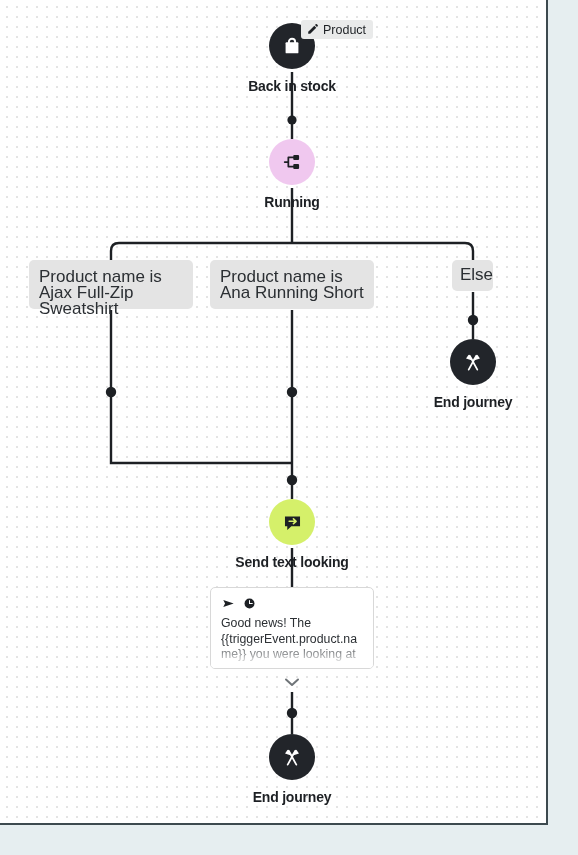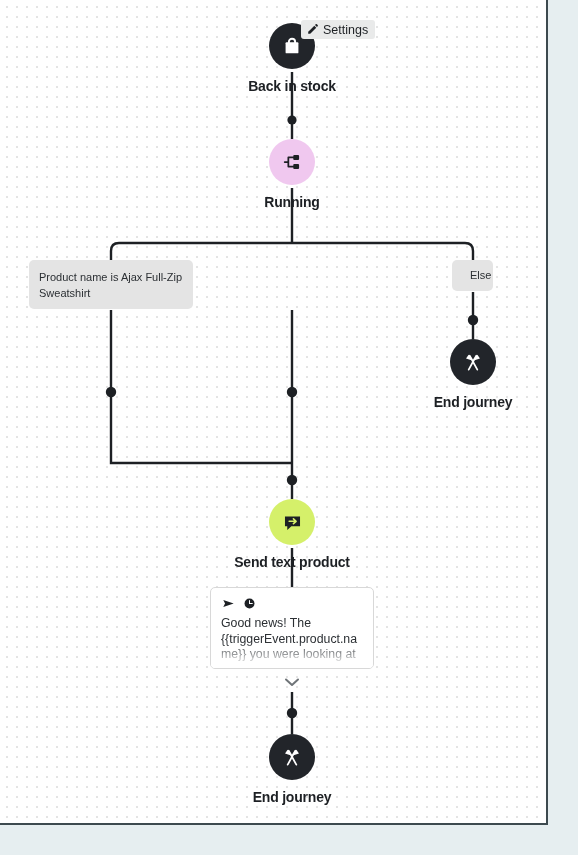--- a/index.html
+++ b/index.html
@@ -89,29 +89,29 @@
     z-index: 6;
   }
   .settings-pill svg { display: block; }
 
   
   .chip {
     position: absolute;
     background: #e4e4e4;
     border-radius: 5px;
     padding: 9px 10px;
-    font-size: 11px;
+    font-size: 17px;
     line-height: 16px;
     color: #2b2f33;
     z-index: 3;
   }
   #chip-0 { left: 29px;  top: 260px; width: 164px; height: 49px; }
   #chip-1 { left: 210px; top: 260px; width: 164px; height: 49px; }
   #chip-2 { left: 452px; top: 260px; width: 41px;  height: 31px;
-            padding: 7px 18px; text-align: center; }
+            padding: 7px 8px; text-align: center; }
 
   
   #message-card {
     position: absolute;
     left: 210px;
     top: 587px;
     width: 164px;
     height: 82px;
     background: #ffffff;
     border: 1px solid #d8d8d8;
@@ -194,35 +194,36 @@
         </svg>
       </div>
       <div class="node-label">Back in stock</div>
     </div>
 
     <div class="settings-pill">
       <svg width="13" height="13" viewBox="0 0 24 24">
         <path d="M4 20 L4.2 16.2 L15.4 5 L19 8.6 L7.8 19.8 Z" fill="#1d2024"></path>
         <path d="M16.6 3.8 L17.9 2.5 a1.6 1.6 0 0 1 2.3 0 l1.3 1.3 a1.6 1.6 0 0 1 0 2.3 L20.2 7.4 Z" fill="#1d2024"></path>
       </svg>
-      <span>Settings</span>
+      <span>Product</span>
     </div>
 
     <div class="node" style="left:292px; top:162px;">
       <div class="circle pink">
         <svg width="20" height="20" viewBox="0 0 24 24">
           <rect x="13.5" y="3.5" width="7" height="6" rx="1.2" fill="#1d2024"></rect>
           <rect x="13.5" y="14.5" width="7" height="6" rx="1.2" fill="#1d2024"></rect>
           <path d="M3.2 12 h4.4 M7.6 12 V6.5 h5.9 M7.6 12 v5.5 h5.9" fill="none" stroke="#1d2024" stroke-width="2.1" stroke-linecap="round" stroke-linejoin="round"></path>
         </svg>
       </div>
       <div class="node-label">Running</div>
     </div>
 
     <div class="chip" id="chip-0">Product name is Ajax Full-Zip Sweatshirt</div>
+    <div class="chip" id="chip-1">Product name is Ana Running Short</div>
     <div class="chip" id="chip-2">Else</div>
 
     <div class="node" style="left:473px; top:362px;">
       <div class="circle dark">
         <svg width="22" height="22" viewBox="0 0 24 24">
           <g fill="none" stroke="#ffffff" stroke-width="1.9" stroke-linecap="round">
             <path d="M7.3 20.4 L15.6 5.2"></path>
             <path d="M16.7 20.4 L8.4 5.2"></path>
           </g>
           <path d="M12 9.4 L16.8 4.1 L19.6 8.1 L14.6 9.9 Z" fill="#ffffff"></path>
@@ -232,21 +233,21 @@
       <div class="node-label">End journey</div>
     </div>
 
     <div class="node" style="left:292px; top:522px;">
       <div class="circle lime">
         <svg width="21" height="21" viewBox="0 0 24 24">
           <path d="M3.4 5 h17.2 v11.2 h-9.9 L6 20.6 V16.2 H3.4 Z" fill="#1d2024"></path>
           <path d="M8.2 10.6 h7.4 M13.1 7.9 l3 2.7 l-3 2.7" fill="none" stroke="#d5f06a" stroke-width="1.9" stroke-linecap="round" stroke-linejoin="round"></path>
         </svg>
       </div>
-      <div class="node-label">Send text product</div>
+      <div class="node-label">Send text looking</div>
     </div>
 
     <div id="message-card">
       <div class="card-icons">
         <svg width="15" height="13" viewBox="0 0 24 24">
           <path d="M2.4 5.6 L21.6 12 L2.4 18.4 L5.6 12 Z" fill="#1d2024"></path>
         </svg>
         <svg width="13" height="13" viewBox="0 0 24 24">
           <circle cx="12" cy="12" r="9.2" fill="#1d2024"></circle>
           <path d="M12 6.4 V12 H17.2" fill="none" stroke="#ffffff" stroke-width="1.9" stroke-linecap="round"></path>

